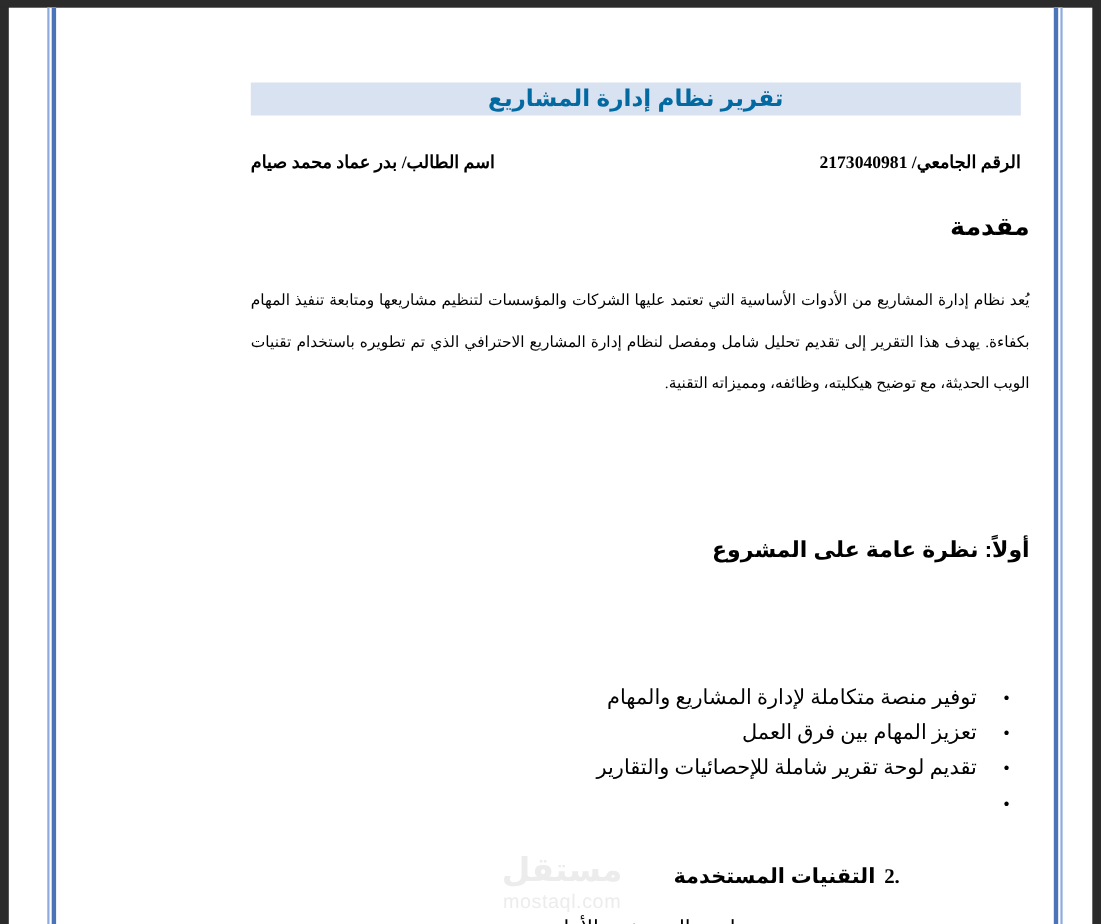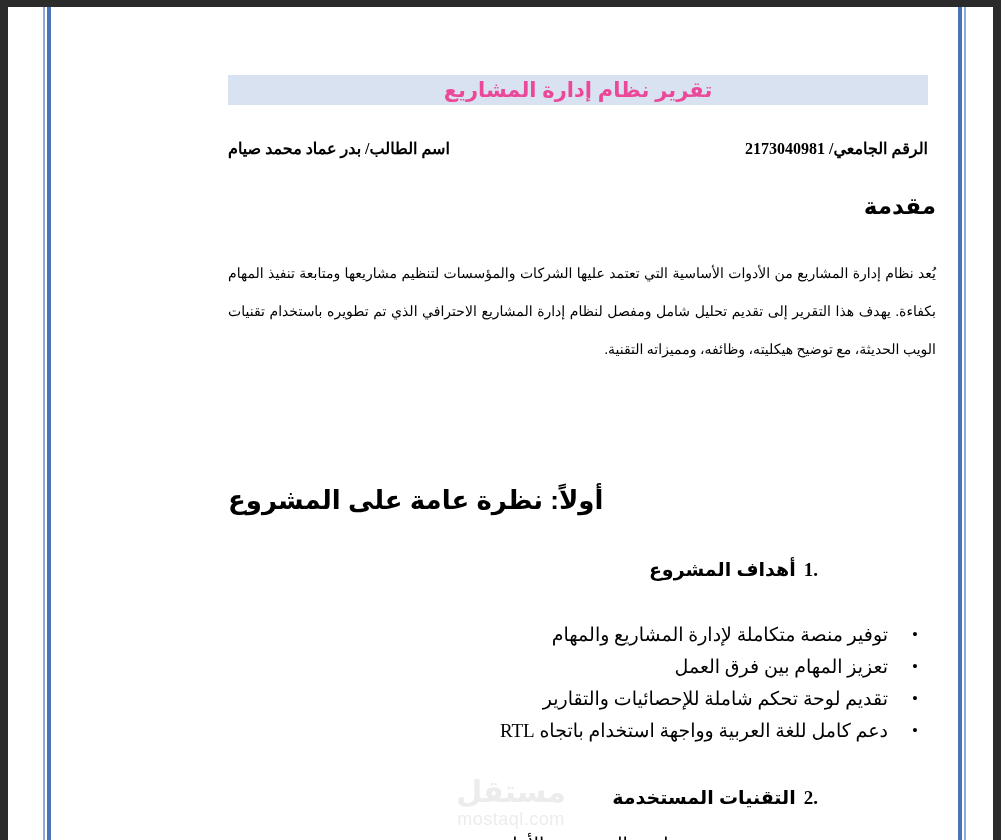--- a/index.html
+++ b/index.html
@@ -98,21 +98,21 @@
     position: absolute;
     top: 68px;
     right: 20px;
     width: 700px;
     height: 30px;
     line-height: 30px;
     text-align: center;
     font-family: "Liberation Sans", "DejaVu Sans", sans-serif;
     font-weight: bold;
     font-size: 21px;
-    color: #ec4899;
+    color: #0369a1;
     white-space: nowrap;
   }
 
   
   .meta-row {
     position: absolute;
     top: 128px;
     right: 20px;
     width: 700px;
     height: 26px;
@@ -151,24 +151,24 @@
     text-align-last: right;
     direction: rtl;
   }
 
   
   .h-section {
     position: absolute;
     top: 476px;
     right: 12px;
     width: 708px;
-    text-align: left;
-    font-family: "Liberation Sans", "DejaVu Sans", sans-serif;
-    font-weight: bold;
-    font-size: 26px;
+    text-align: right;
+    font-family: "Liberation Sans", "DejaVu Sans", sans-serif;
+    font-weight: bold;
+    font-size: 20px;
     line-height: 34px;
     white-space: nowrap;
   }
 
   
   .h-sub {
     position: absolute;
     right: 130px;
     font-family: "Liberation Sans", "DejaVu Sans", sans-serif;
     font-weight: bold;
@@ -281,40 +281,36 @@
         <span class="meta-item">الرقم الجامعي/ 2173040981</span>
         <span class="meta-item">اسم الطالب/ بدر عماد محمد صيام</span>
       </div>
 
       <div class="h-intro">مقدمة</div>
 
       <div class="p-intro">يُعد نظام إدارة المشاريع من الأدوات الأساسية التي تعتمد عليها الشركات والمؤسسات لتنظيم مشاريعها ومتابعة تنفيذ المهام بكفاءة. يهدف هذا التقرير إلى تقديم تحليل شامل ومفصل لنظام إدارة المشاريع الاحترافي الذي تم تطويره باستخدام تقنيات الويب الحديثة، مع توضيح هيكليته، وظائفه، ومميزاته التقنية.</div>
 
       <div class="h-section">أولاً: نظرة عامة على المشروع</div>
 
-      <div class="h-sub h-sub-goals">
-        <span class="h-sub-num">1.</span><span>أهداف المشروع</span>
-      </div>
 
       <ul class="bullet-list">
         <li class="bullet-item">
           <span class="bullet-dot">•</span>
           <span>توفير منصة متكاملة لإدارة المشاريع والمهام</span>
         </li>
         <li class="bullet-item">
           <span class="bullet-dot">•</span>
           <span>تعزيز  المهام  بين فرق  العمل</span>
         </li>
         <li class="bullet-item">
           <span class="bullet-dot">•</span>
-          <span>تقديم لوحة تحكم شاملة للإحصائيات والتقارير</span>
+          <span>تقديم لوحة تقرير شاملة للإحصائيات والتقارير</span>
         </li>
         <li class="bullet-item">
           <span class="bullet-dot">•</span>
-          <span>دعم كامل للغة العربية وواجهة استخدام باتجاه RTL</span>
         </li>
       </ul>
 
       <div class="h-sub h-sub-tech">
         <span class="h-sub-num">2.</span><span>التقنيات المستخدمة</span>
       </div>
 
       <div class="clipped-line">واجهة المستخدم الأمامية</div>
 
     </div>

